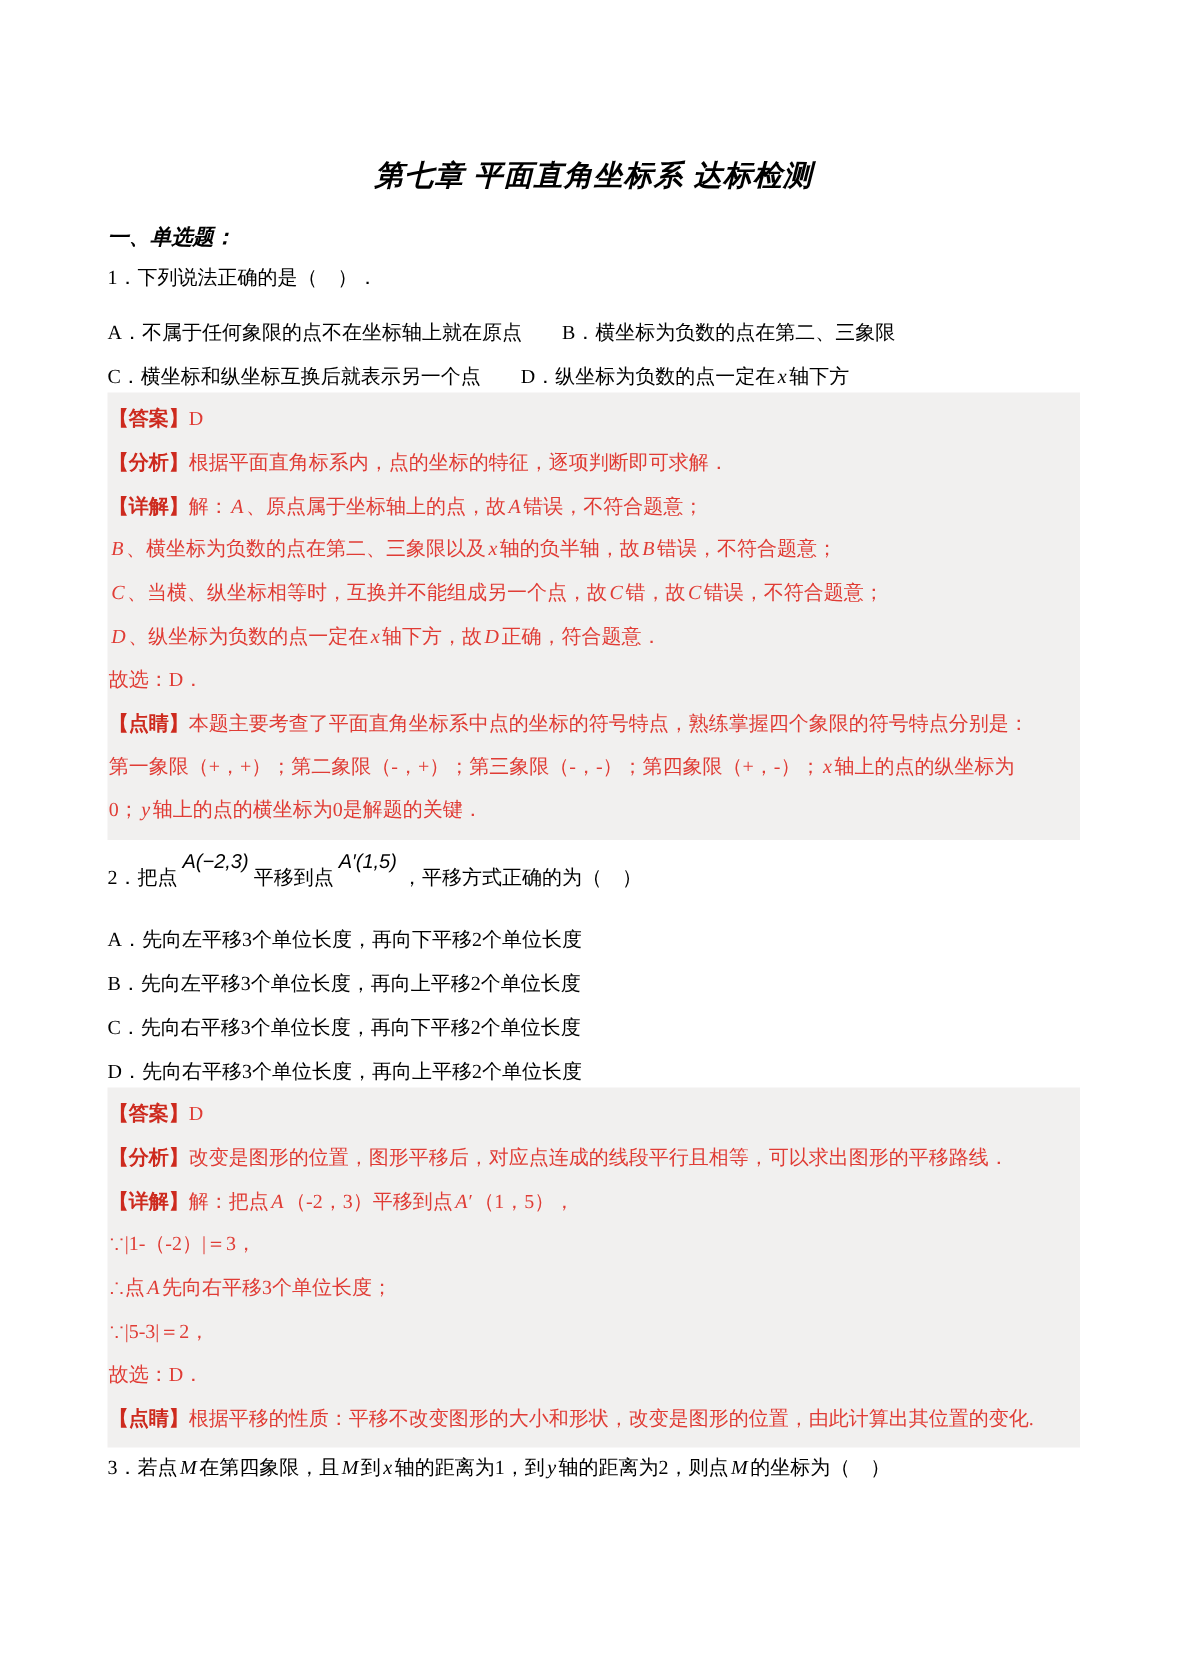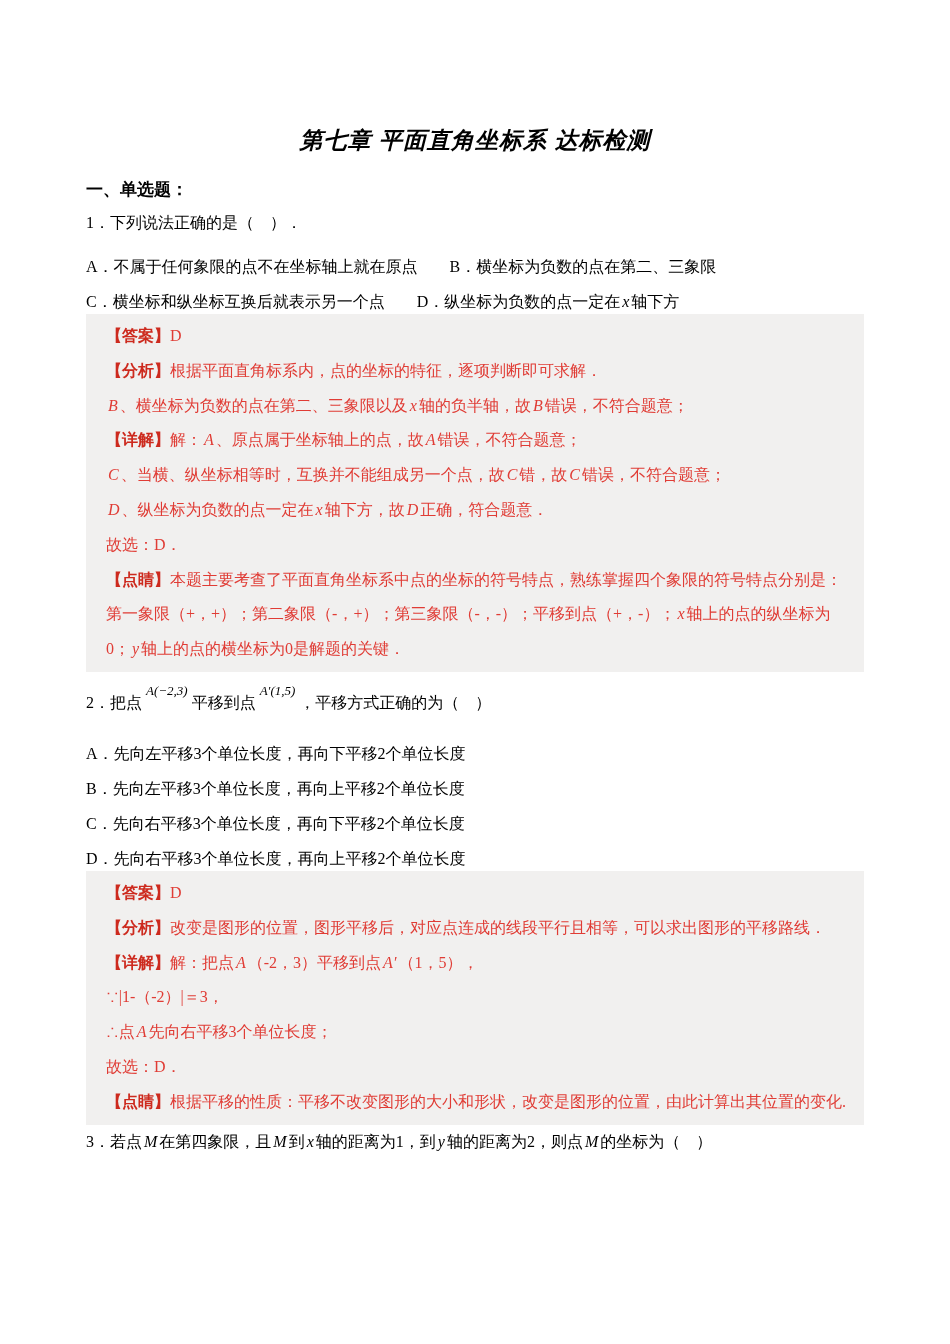--- a/index.html
+++ b/index.html
@@ -33,96 +33,98 @@
     white-space: nowrap;
     font-style: italic;
   }
   .heading {
     font-family: "Liberation Sans", "DejaVu Sans", sans-serif;
     font-weight: 700;
     font-size: 17px;
     line-height: 24px;
     margin-bottom: 8px;
     white-space: nowrap;
+    font-style: italic;
   }
   .para {
     font-size: 16px;
     line-height: 26px;
     white-space: nowrap;
   }
   .question { margin: 4px 0 18px 0; }
   .option   { margin-bottom: 9px; }
 
   .para.has-math {
     margin-top: 10px;
     margin-bottom: 16px;
     line-height: 42px;
   }
 
   .answer-block {
     background: var(--answer-bg, #f1f0ef);
     margin-top: -10px;
     margin-bottom: 0;
-    padding: 5px 20px;
+    padding: 5px 1px;
   }
   .answer-line {
     color: var(--red, #e03c35);
     font-size: 16px;
     line-height: 34.8px;
     white-space: nowrap;
   }
   .run-b {
     color: var(--red-bold, #cd2a1e);
     font-weight: 700;
   }
   .run-i {
     font-style: italic;
     font-family: "Liberation Serif", "DejaVu Serif", serif;
     padding: 0 2px;
   }
   .run-m {
     font-style: italic;
-    font-family: Liberation Serif, serif;
+    font-family: Liberation Sans, sans-serif;
     display: inline-block;
     position: relative;
     top: -13px;
-    font-size: 13px;
+    font-size: 16px;
     padding: 0 4px;
     text-align: center;
   }
 </style>
 </head>
 <body>
 
 <div class="doc">
     <p class="title"><span class="run">第七章 平面直角坐标系 达标检测</span></p>
     <p class="heading"><span class="run">一、单选题：</span></p>
     <p class="para question"><span class="run">1．下列说法正确的是（　）．</span></p>
     <p class="para option"><span class="run">A．不属于任何象限的点不在坐标轴上就在原点　　B．横坐标为负数的点在第二、三象限</span></p>
     <p class="para option"><span class="run">C．横坐标和纵坐标互换后就表示另一个点　　D．纵坐标为负数的点一定在</span><span class="run-i">x</span><span class="run">轴下方</span></p>
     <div class="answer-block">
       <p class="answer-line"><span class="run-b">【答案】</span><span class="run">D</span></p>
       <p class="answer-line"><span class="run-b">【分析】</span><span class="run">根据平面直角标系内，点的坐标的特征，逐项判断即可求解．</span></p>
+      <p class="answer-line"><span class="run-b">【详解】</span><span class="run">解：</span><span class="run-i">A</span><span class="run">、原点属于坐标轴上的点，故</span><span class="run-i">A</span><span class="run">错误，不符合题意；</span></p>
       <p class="answer-line"><span class="run-i">B</span><span class="run">、横坐标为负数的点在第二、三象限以及</span><span class="run-i">x</span><span class="run">轴的负半轴，故</span><span class="run-i">B</span><span class="run">错误，不符合题意；</span></p>
-      <p class="answer-line"><span class="run-b">【详解】</span><span class="run">解：</span><span class="run-i">A</span><span class="run">、原点属于坐标轴上的点，故</span><span class="run-i">A</span><span class="run">错误，不符合题意；</span></p>
       <p class="answer-line"><span class="run-i">C</span><span class="run">、当横、纵坐标相等时，互换并不能组成另一个点，故</span><span class="run-i">C</span><span class="run">错，故</span><span class="run-i">C</span><span class="run">错误，不符合题意；</span></p>
       <p class="answer-line"><span class="run-i">D</span><span class="run">、纵坐标为负数的点一定在</span><span class="run-i">x</span><span class="run">轴下方，故</span><span class="run-i">D</span><span class="run">正确，符合题意．</span></p>
       <p class="answer-line"><span class="run">故选：D．</span></p>
       <p class="answer-line"><span class="run-b">【点睛】</span><span class="run">本题主要考查了平面直角坐标系中点的坐标的符号特点，熟练掌握四个象限的符号特点分别是：</span></p>
-      <p class="answer-line"><span class="run">第一象限（+，+）；第二象限（-，+）；第三象限（-，-）；平移到点（+，-）；</span><span class="run-i">x</span><span class="run">轴上的点的纵坐标为</span></p>
+      <p class="answer-line"><span class="run">第一象限（+，+）；第二象限（-，+）；第三象限（-，-）；第四象限（+，-）；</span><span class="run-i">x</span><span class="run">轴上的点的纵坐标为</span></p>
       <p class="answer-line"><span class="run">0；</span><span class="run-i">y</span><span class="run">轴上的点的横坐标为0是解题的关键．</span></p>
     </div>
     <p class="para question has-math"><span class="run">2．把点</span><span class="run-m">A(−2,3)</span><span class="run">平移到点</span><span class="run-m">A′(1,5)</span><span class="run">，平移方式正确的为（　）</span></p>
     <p class="para option"><span class="run">A．先向左平移3个单位长度，再向下平移2个单位长度</span></p>
     <p class="para option"><span class="run">B．先向左平移3个单位长度，再向上平移2个单位长度</span></p>
     <p class="para option"><span class="run">C．先向右平移3个单位长度，再向下平移2个单位长度</span></p>
     <p class="para option"><span class="run">D．先向右平移3个单位长度，再向上平移2个单位长度</span></p>
     <div class="answer-block">
       <p class="answer-line"><span class="run-b">【答案】</span><span class="run">D</span></p>
       <p class="answer-line"><span class="run-b">【分析】</span><span class="run">改变是图形的位置，图形平移后，对应点连成的线段平行且相等，可以求出图形的平移路线．</span></p>
       <p class="answer-line"><span class="run-b">【详解】</span><span class="run">解：把点</span><span class="run-i">A</span><span class="run">（-2，3）平移到点</span><span class="run-i">A′</span><span class="run">（1，5），</span></p>
       <p class="answer-line"><span class="run">∵|1-（-2）|＝3，</span></p>
       <p class="answer-line"><span class="run">∴点</span><span class="run-i">A</span><span class="run">先向右平移3个单位长度；</span></p>
+      <p class="answer-line"><span class="run">∵|5-3|＝2，</span></p>
       <p class="answer-line"><span class="run">故选：D．</span></p>
       <p class="answer-line"><span class="run-b">【点睛】</span><span class="run">根据平移的性质：平移不改变图形的大小和形状，改变是图形的位置，由此计算出其位置的变化.</span></p>
     </div>
     <p class="para question"><span class="run">3．若点</span><span class="run-i">M</span><span class="run">在第四象限，且</span><span class="run-i">M</span><span class="run">到</span><span class="run-i">x</span><span class="run">轴的距离为1，到</span><span class="run-i">y</span><span class="run">轴的距离为2，则点</span><span class="run-i">M</span><span class="run">的坐标为（　）</span></p>
   </div>
 
 </body></html>

